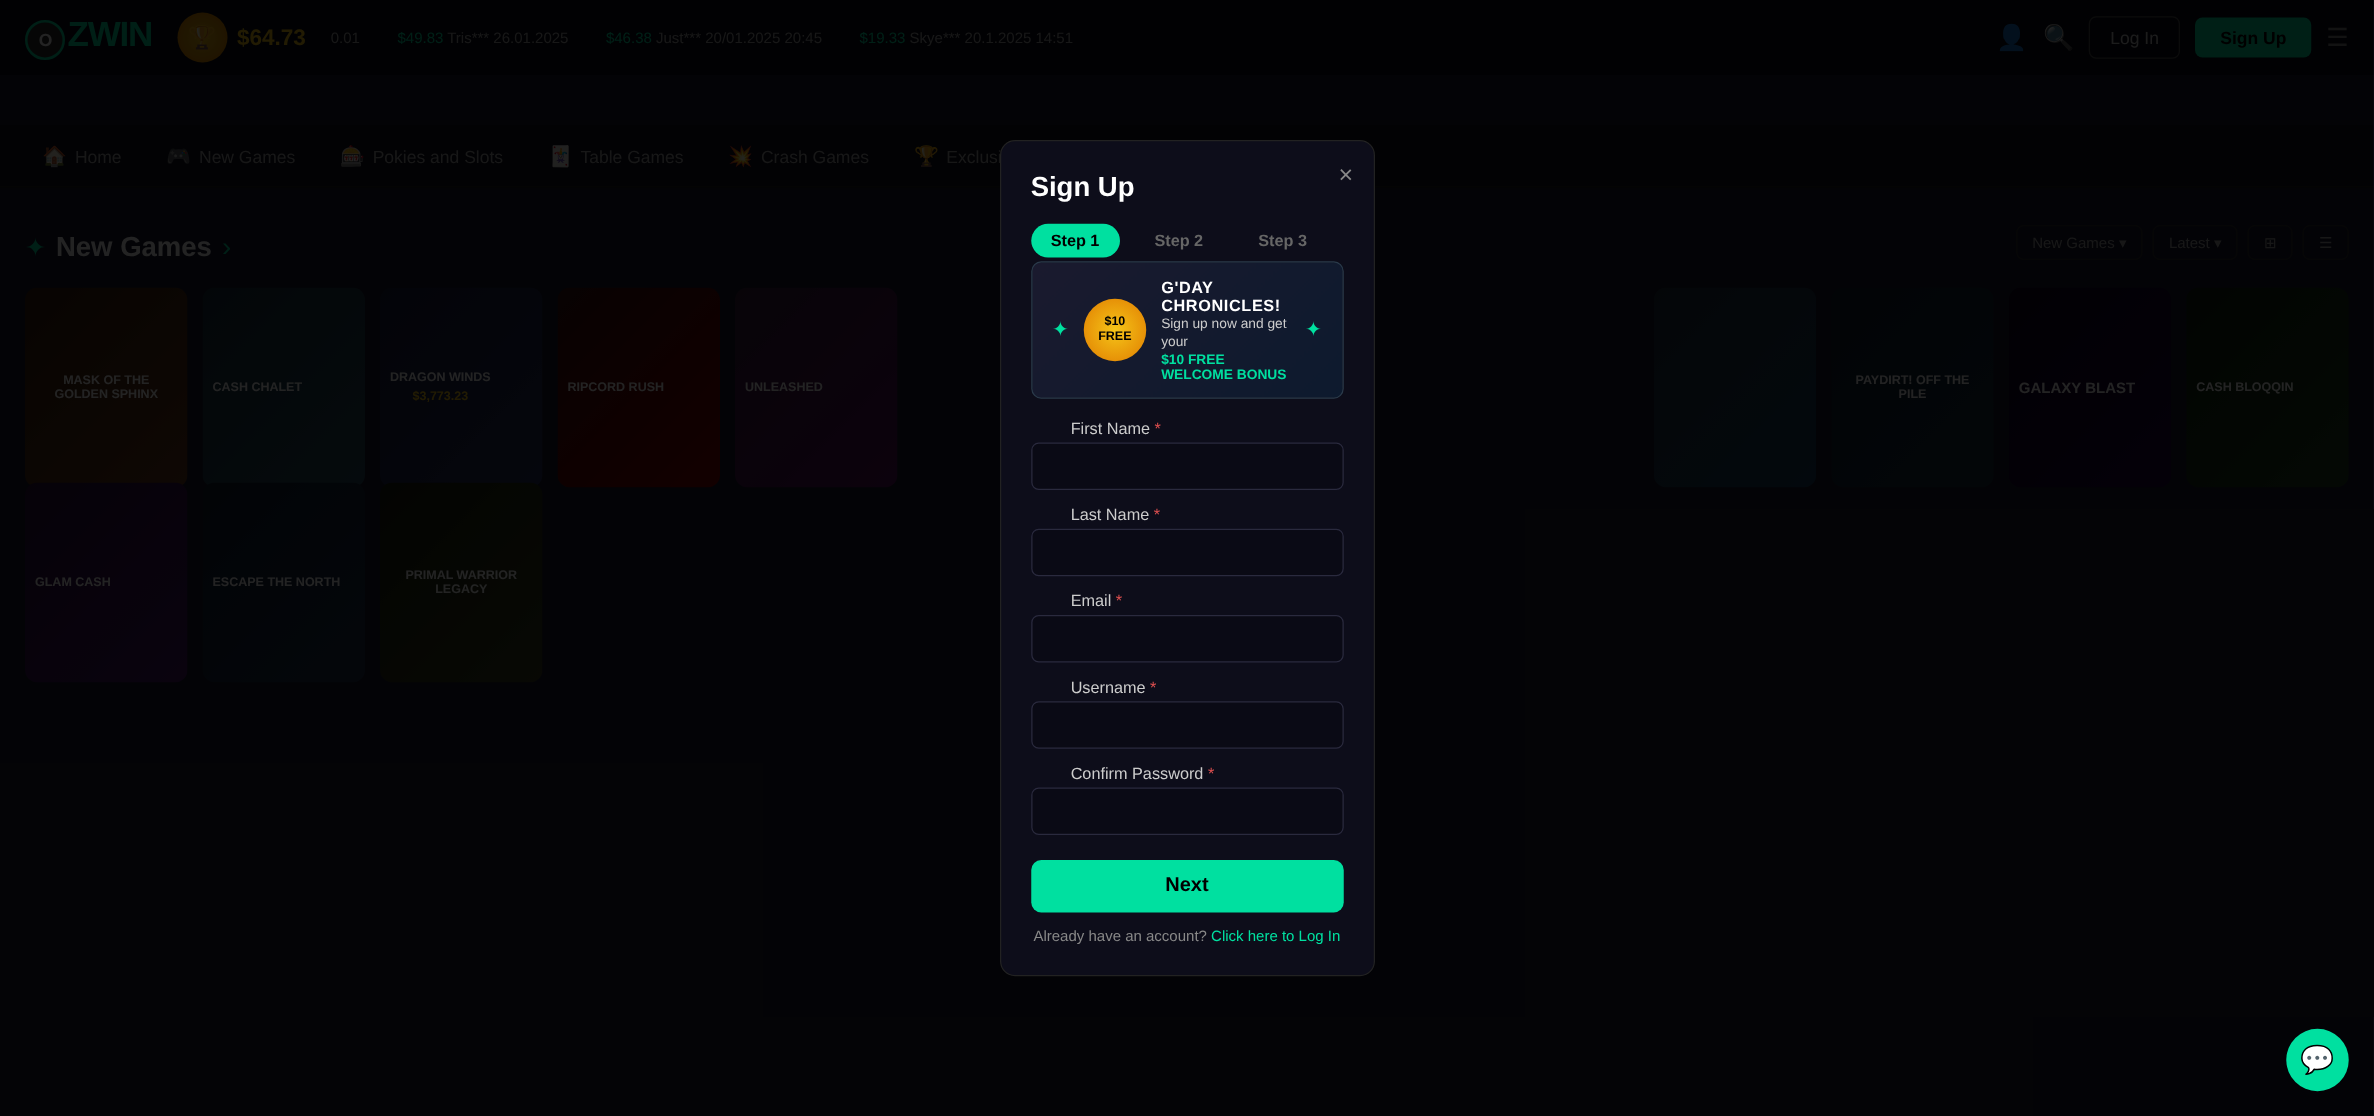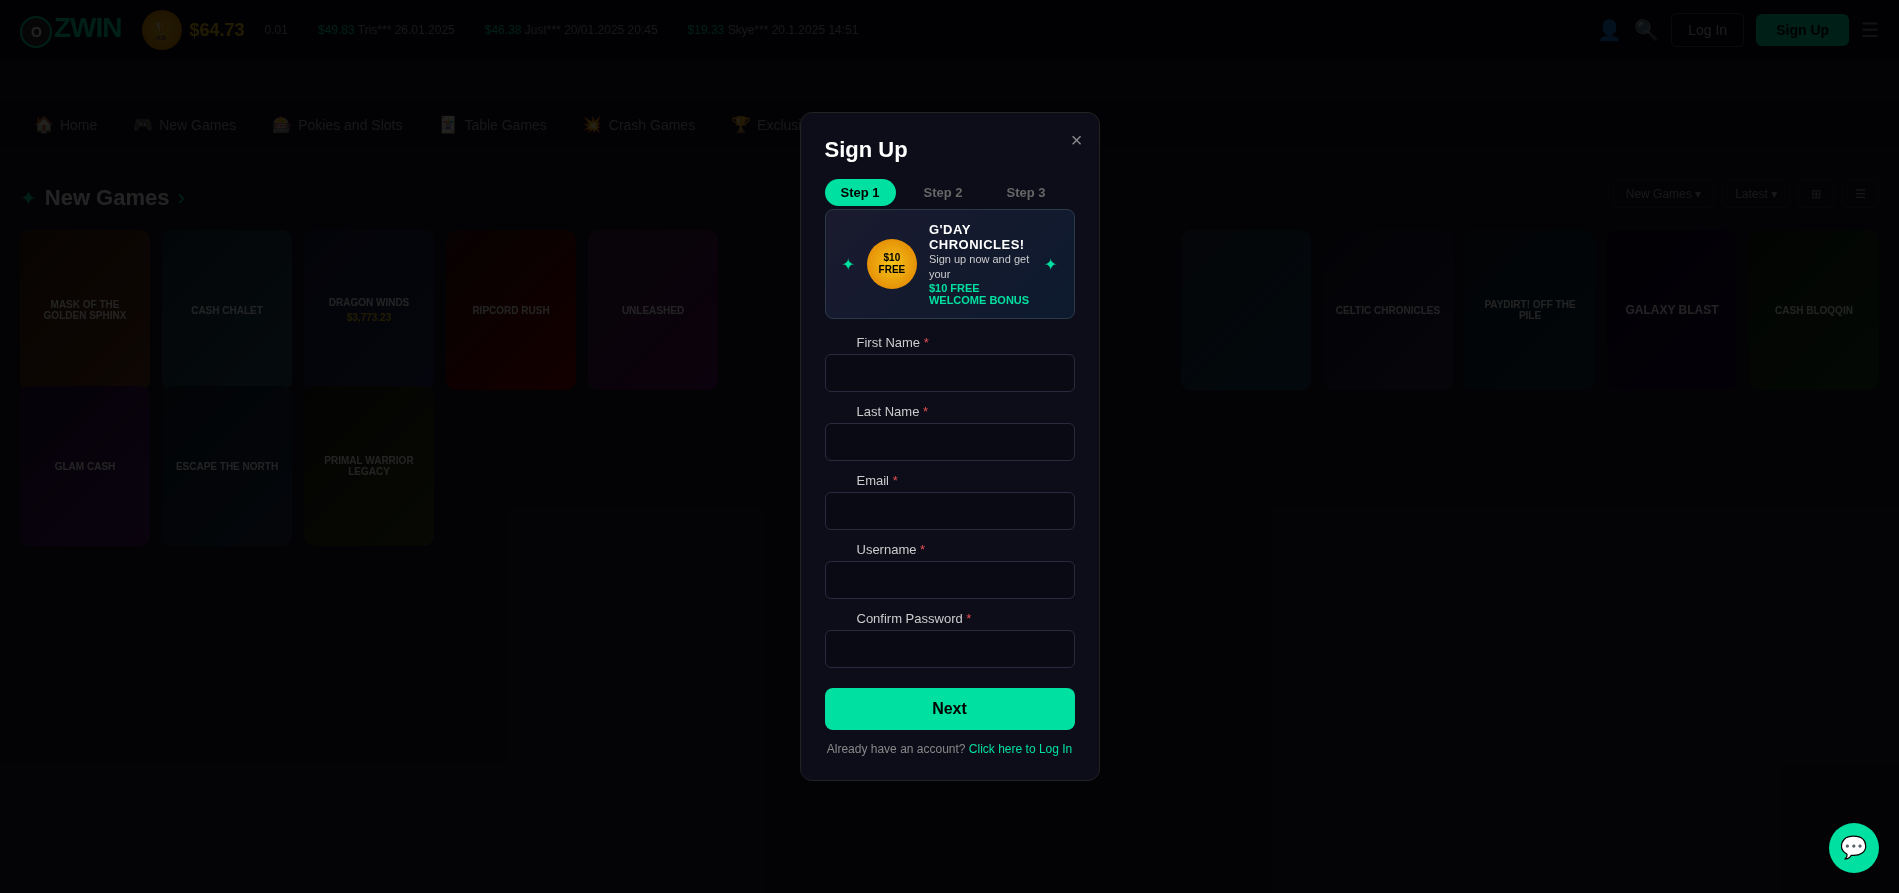--- a/index.html
+++ b/index.html
@@ -178,21 +178,21 @@
       background: #2a2a3e;
       overflow: hidden;
       flex-shrink: 0;
       position: relative;
     }
     .game-card-inner {
       width: 100%;
       height: 100%;
       display: flex;
       align-items: center;
-      justify-content: center;
+      justify-content: flex-start;
       font-size: 11px;
       color: #fff;
       font-weight: 700;
       text-align: center;
       padding: 8px;
     }
     .game-card:nth-child(1) .game-card-inner { background: linear-gradient(135deg, #3a2010, #6b3a1f); }
     .game-card:nth-child(2) .game-card-inner { background: linear-gradient(135deg, #1a3040, #2a5060); }
     .game-card:nth-child(3) .game-card-inner { background: linear-gradient(135deg, #1a2040, #2a3060); }
     .game-card:nth-child(4) .game-card-inner { background: linear-gradient(135deg, #3a1010, #8b0000); }
@@ -588,25 +588,20 @@
     <div class="game-card-inner" style="background: linear-gradient(135deg, #1a2010, #3a4020);">
       <div class="game-name-overlay" style="position:static; background:none; padding:0;">PRIMAL WARRIOR LEGACY</div>
     </div>
   </div>
 </div>
 
 <div class="game-grid-right">
   <div class="game-card game-card-r1">
     <div class="game-card-inner" style="background: linear-gradient(135deg, #203040, #1a4060); width:100%; height:100%;"></div>
   </div>
-  <div class="game-card game-card-r2">
-    <div class="game-card-inner" style="background: linear-gradient(135deg, #1a1a30, #2a2a50); width:100%; height:100%;">
-      <div style="font-size:10px; font-weight:700; text-align:center;">CELTIC CHRONICLES</div>
-    </div>
-  </div>
   <div class="game-card game-card-r3">
     <div class="game-card-inner" style="background: linear-gradient(135deg, #102030, #1a3040); width:100%; height:100%;">
       <div style="font-size:10px; font-weight:700; text-align:center;">PAYDIRT! OFF THE PILE</div>
     </div>
   </div>
   <div class="game-card">
     <div class="game-card-inner" style="background: linear-gradient(135deg, #100020, #200040); width:100%; height:100%;">
       <div style="font-size:12px; font-weight:700; text-align:center;">GALAXY BLAST</div>
     </div>
   </div>

